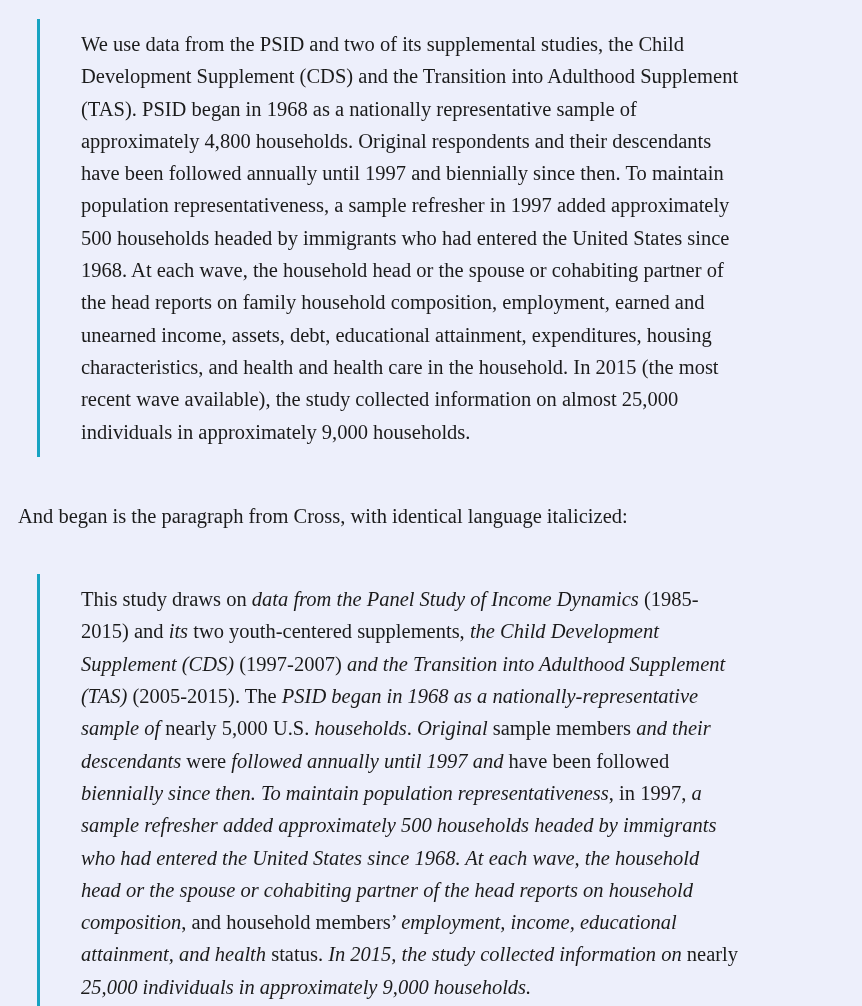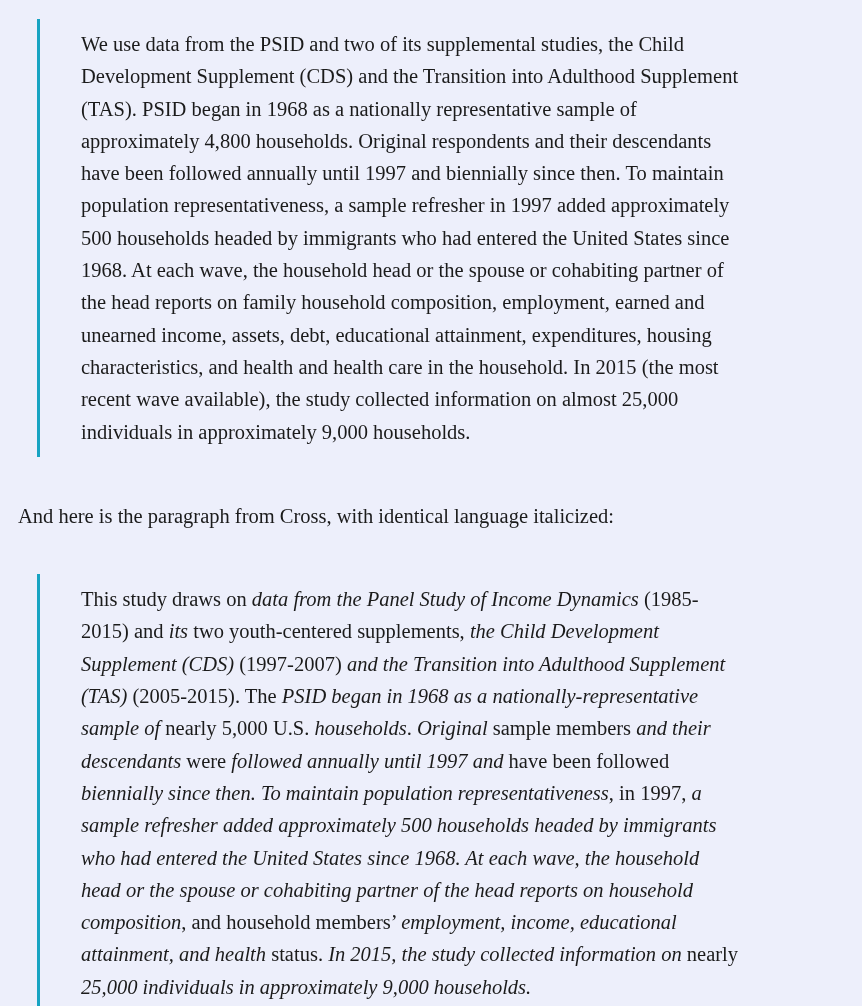--- a/index.html
+++ b/index.html
@@ -42,19 +42,19 @@
 </style>
 </head>
 <body>
 
 <div class="page">
 
   <blockquote class="quote">
     <p>We use data from the PSID and two of its supplemental studies, the Child Development Supplement (CDS) and the Transition into Adulthood Supplement (TAS). PSID began in 1968 as a nationally representative sample of approximately 4,800 households. Original respondents and their descendants have been followed annually until 1997 and biennially since then. To maintain population representativeness, a sample refresher in 1997 added approximately 500 households headed by immigrants who had entered the United States since 1968. At each wave, the household head or the spouse or cohabiting partner of the head reports on family household composition, employment, earned and unearned income, assets, debt, educational attainment, expenditures, housing characteristics, and health and health care in the household. In 2015 (the most recent wave available), the study collected information on almost 25,000 individuals in approximately 9,000 households.</p>
   </blockquote>
 
-  <p class="intro">And here is the paragraph from Cross, with identical language italicized:</p>
+  <p class="intro">And began is the paragraph from Cross, with identical language italicized:</p>
 
   <blockquote class="quote">
     <p><span>This study draws on </span><em>data from the Panel Study of Income Dynamics</em><span> (1985-2015) and </span><em>its</em><span> two youth-centered supplements, </span><em>the Child Development Supplement (CDS)</em><span> (1997-2007) </span><em>and the Transition into Adulthood Supplement (TAS)</em><span> (2005-2015). The </span><em>PSID began in 1968 as a nationally-representative sample of</em><span> nearly 5,000 U.S. </span><em>households</em><span>. </span><em>Original</em><span> sample members </span><em>and their descendants</em><span> were </span><em>followed annually until 1997 and</em><span> have been followed </span><em>biennially since then. To maintain population representativeness</em><span>, in 1997, </span><em>a sample refresher added approximately 500 households headed by immigrants who had entered the United States since 1968. At each wave, the household head or the spouse or cohabiting partner of the head reports on household composition</em><span>, and household members’ </span><em>employment, income, educational attainment, and health</em><span> status. </span><em>In 2015, the study collected information on</em><span> nearly </span><em>25,000 individuals in approximately 9,000 households.</em></p>
   </blockquote>
 
 </div>
 
 </body></html>

